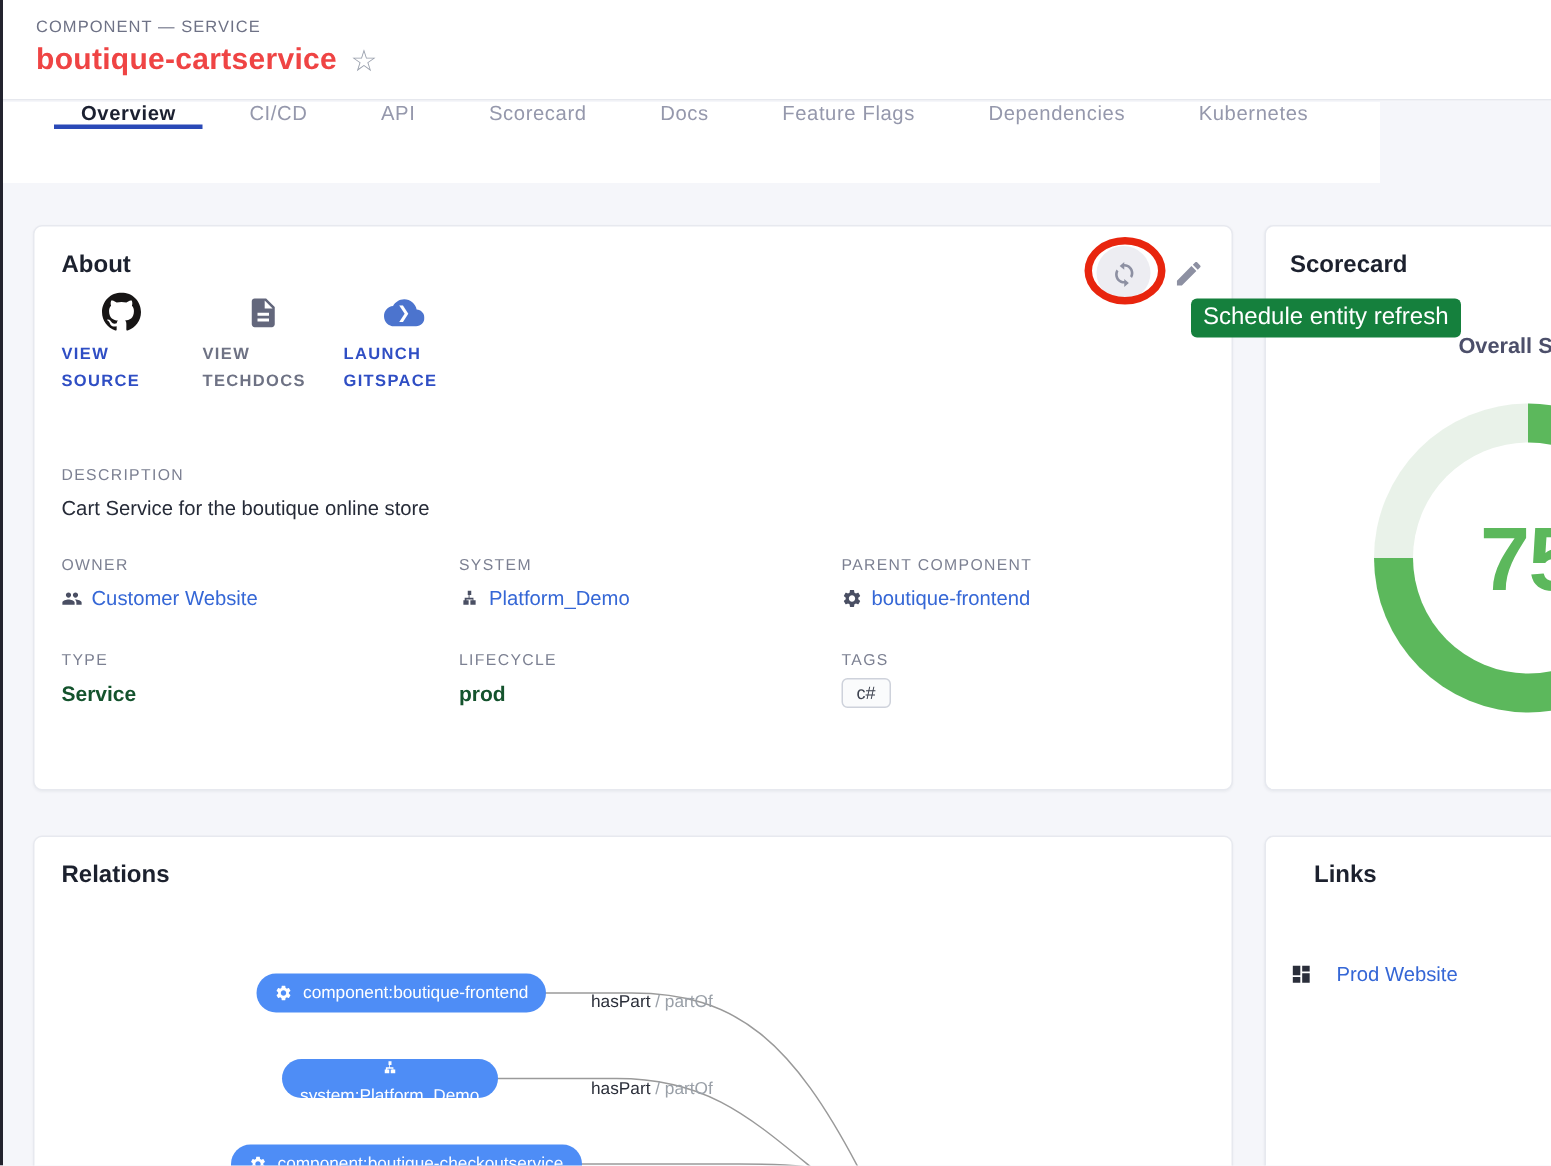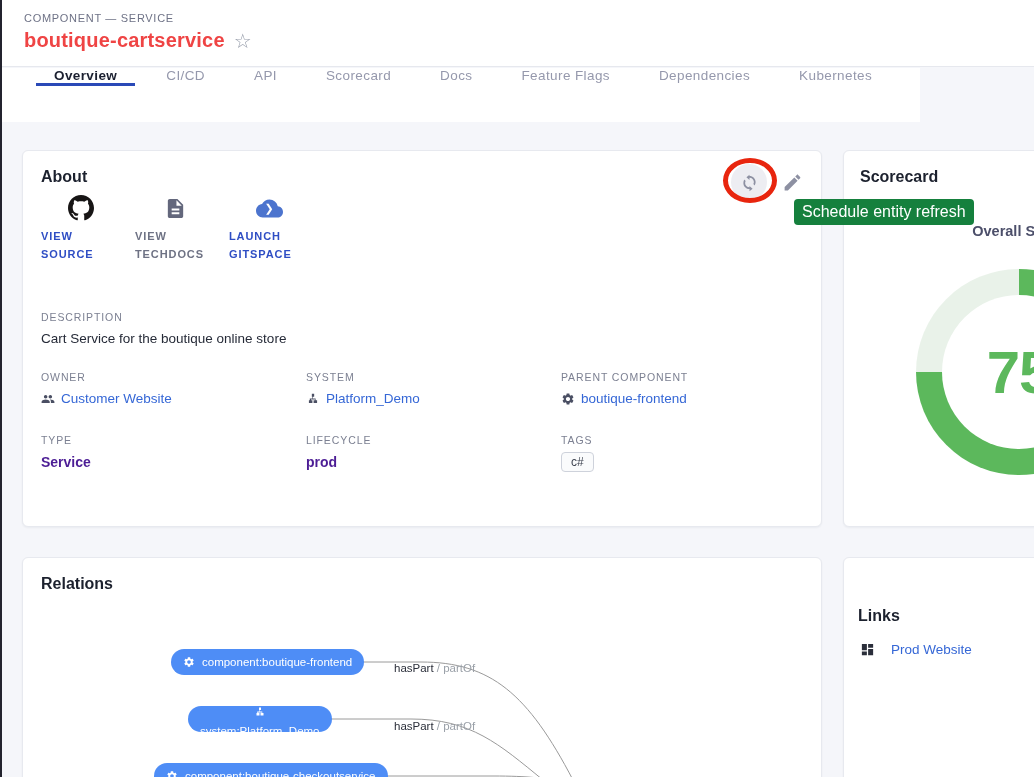--- a/index.html
+++ b/index.html
@@ -43,21 +43,21 @@
   .about-action .alabel { margin-top:7px; font-size:11px; font-weight:700; letter-spacing:.9px; text-align:left; line-height:1.6; width:80px; }
   .about-action.blue .alabel { color:#2f4ec4; }
   .about-action.gray .alabel { color:#6e7284; }
 
   .field-label { font-size:10.5px; font-weight:500; letter-spacing:.9px; color:#7c8092; text-transform:uppercase; }
   .about-desc { position:absolute; left:18px; top:160px; }
   .about-desc .value { margin-top:8px; font-size:13.5px; color:#262b38; }
   .about-grid { position:absolute; left:18px; top:220px; display:grid; grid-template-columns:265px 255px 1fr; row-gap:28px; width:760px; }
   .fval { margin-top:8px; font-size:13.5px; display:flex; align-items:center; gap:6px; }
   .fval a { color:#3567d6; text-decoration:none; cursor:pointer; }
-  .fval.strong { font-size:14px; font-weight:700; color:#4c1d95; }
+  .fval.strong { font-size:14px; font-weight:700; color:#14532d; }
   .fval svg { width:14px; height:14px; fill:#4a4f63; flex:none; }
   .tag-chip { display:inline-block; margin-top:6px; border:1px solid #ced2db; background:#fafbfc; border-radius:4px; padding:2px 9px; font-size:12px; color:#3e4350; }
 
   
   .card-score { left:843px; top:28px; width:430px; height:377px; }
   .card-score h2 { position:absolute; left:16px; top:17px; }
   .gauge-label { position:absolute; left:175px; top:72px; transform:translateX(-50%); font-size:14.5px; font-weight:700; color:#4c4f6a; white-space:nowrap; }
   .donut { position:absolute; left:72px; top:118px; width:206px; height:206px; border-radius:50%; }
   .donut::after { content:""; position:absolute; inset:26px; background:#fff; border-radius:50%; }
   .donut-score { position:absolute; left:72px; top:118px; width:206px; height:206px; display:flex; align-items:center; justify-content:center; font-size:60px; font-weight:600; color:#5cb85c; letter-spacing:-1px; }
@@ -67,21 +67,21 @@
   .card-relations h2 { position:absolute; left:18px; top:17px; }
   .graph-svg { position:absolute; left:0; top:0; width:800px; height:400px; }
   .node { position:absolute; height:26px; display:flex; align-items:center; gap:7px; padding:0 12px; background:#4e8df6; border-radius:13px; color:#fff; font-size:11.5px; cursor:pointer; z-index:5; }
   .node svg { width:12px; height:12px; fill:#fff; flex:none; }
   .edge-label { position:absolute; font-size:11.5px; z-index:4; }
   .edge-label .p1 { color:#2b2f3a; }
   .edge-label .p2 { color:#9aa0a8; }
 
   
   .card-links { left:843px; top:435px; width:430px; height:400px; }
-  .card-links h2 { position:absolute; left:14px; top:17px;margin-top:32px; }
+  .card-links h2 { position:absolute; left:32px; top:17px; }
   .link-item { position:absolute; left:16px; top:84px; display:flex; align-items:center; gap:16px; }
   .link-item svg { width:15px; height:15px; fill:#2a2e3a; }
   .link-item a { font-size:13.5px; color:#3567d6; text-decoration:none; cursor:pointer; }
 </style>
 </head>
 <body>
 
 <div class="window-edge"></div>
 
 <div class="page-header">

